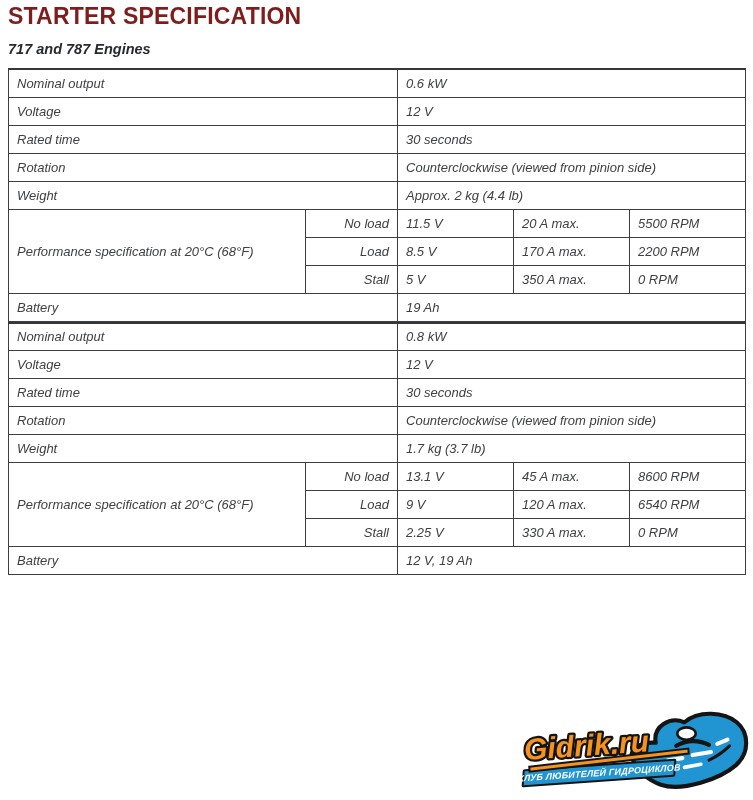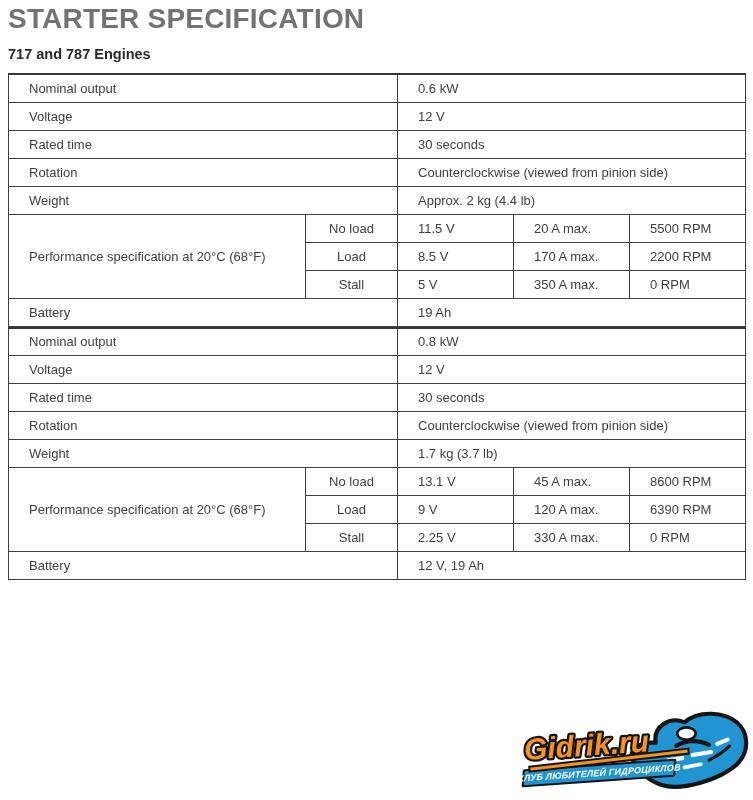--- a/index.html
+++ b/index.html
@@ -9,52 +9,54 @@
     background: #ffffff;
     font-family: "Liberation Sans", sans-serif;
     color: #3e4043;
     position: relative;
     overflow: hidden;
   }
   .page { position: absolute; inset: 0; }
 
   .doc-title {
     margin: 3px 0 0 8px;
-    font-size: 28px;
+    font-size: 23px;
     font-weight: 600;
     letter-spacing: 0.2px;
-    color: #737373;
+    color: #7f1d1d;
   }
   .engine-heading {
     margin: 11px 0 11px 8px;
     font-size: 14.5px;
+    font-style: italic;
     font-weight: bold;
     color: #27292e;
   }
   section.spec + section.spec .engine-heading { margin-top: 21px; }
 
   table.spec-table {
     margin-left: 8px;
     width: 737px;
     border-collapse: collapse;
     table-layout: fixed;
     border: 1.5px solid #35373a;
     border-top-width: 2.5px;
   }
   table.spec-table td {
     border: 1px solid #3c3e41;
     height: 28px;
     font-size: 13px;
     color: #3e4043;
-    padding: 0 20px;
+    padding: 0 8px;
     overflow: hidden;
     white-space: nowrap;
+    font-style: italic;
   }
   td.lbl  { text-align: left; padding-left: 12px; }
-  td.sub  { text-align: center; padding-left: 10px; }
+  td.sub  { text-align: right; padding-left: 10px; }
   td.val  { text-align: left; }
 
   
   .wm {
     position: absolute;
     left: 518px; top: 710px;
     width: 235px; height: 88px;
   }
   .wm-jetski {
     position: absolute;
@@ -189,21 +191,21 @@
           <td class="lbl" rowspan="3">Performance specification at 20°C (68°F)</td>
           <td class="sub">No load</td>
           <td class="val">13.1 V</td>
           <td class="val">45 A max.</td>
           <td class="val">8600 RPM</td>
         </tr>
         <tr>
           <td class="sub">Load</td>
           <td class="val">9 V</td>
           <td class="val">120 A max.</td>
-          <td class="val">6390 RPM</td>
+          <td class="val">6540 RPM</td>
         </tr>
         <tr>
           <td class="sub">Stall</td>
           <td class="val">2.25 V</td>
           <td class="val">330 A max.</td>
           <td class="val">0 RPM</td>
         </tr>
         <tr>
           <td class="lbl" colspan="2">Battery</td>
           <td class="val" colspan="3">12 V, 19 Ah</td>

